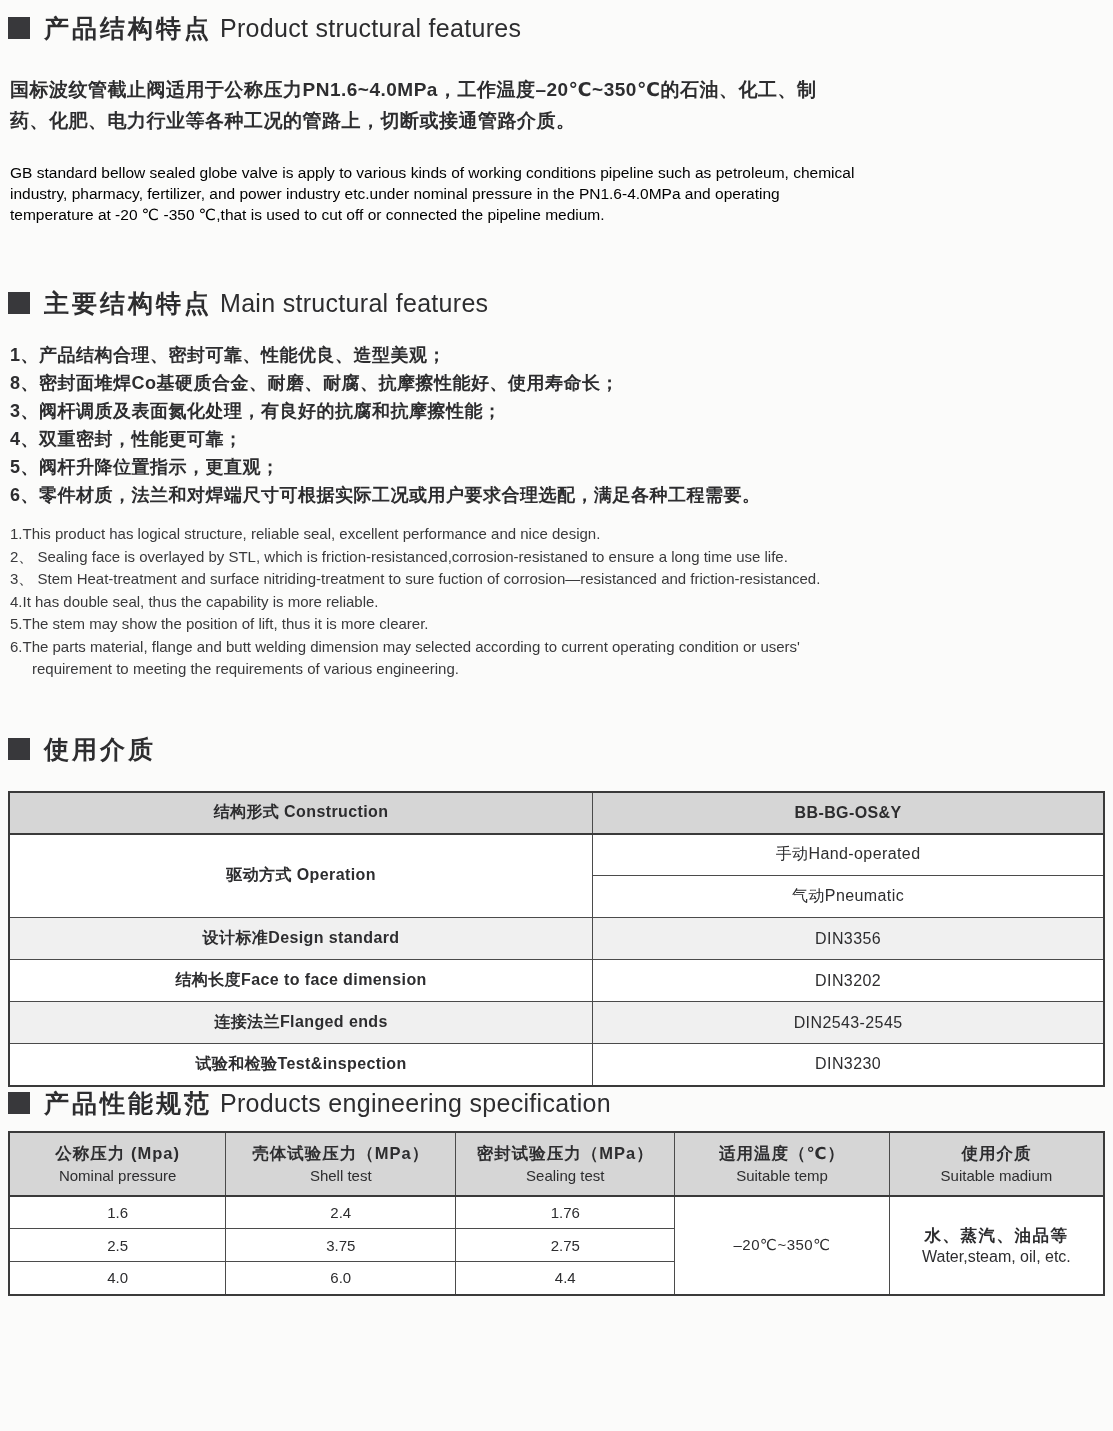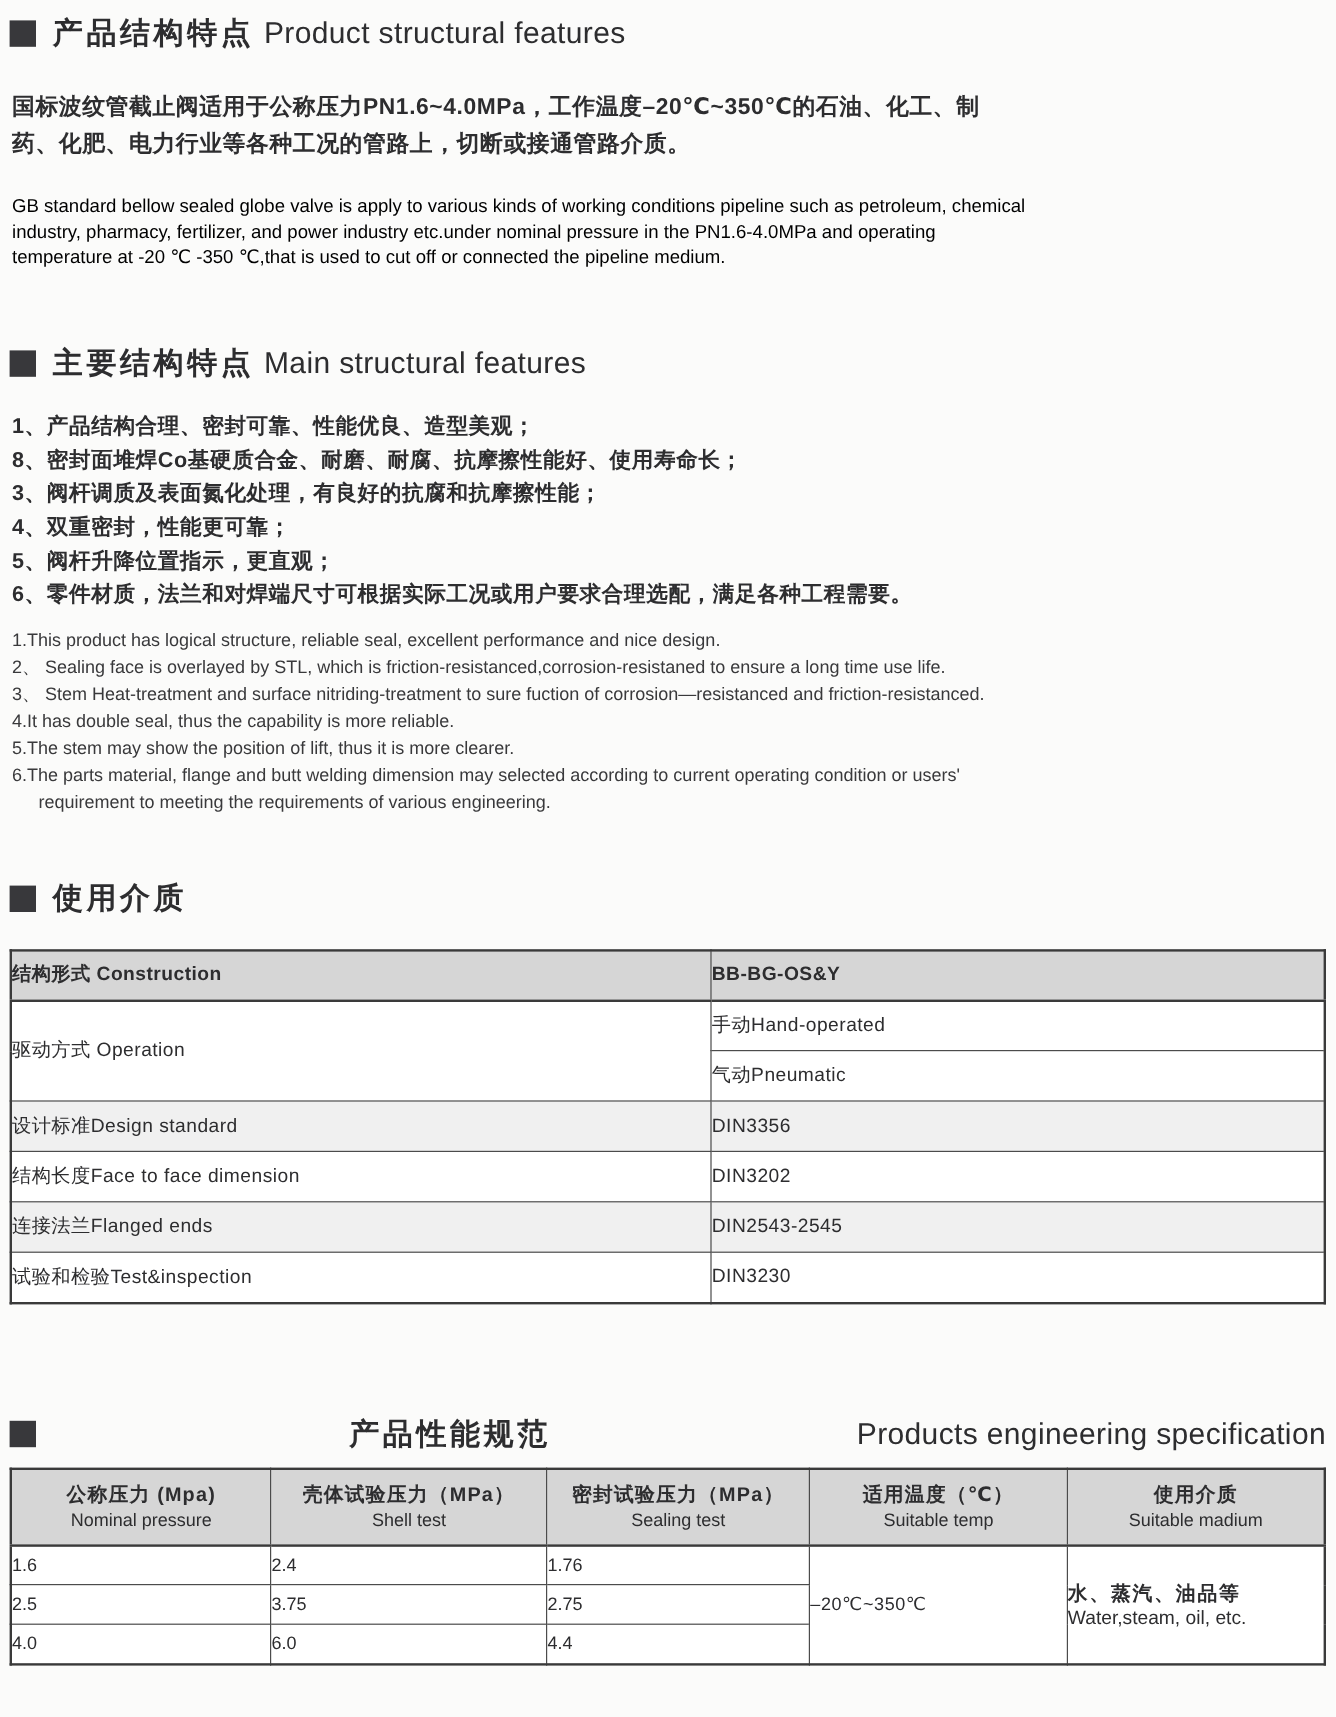--- a/index.html
+++ b/index.html
@@ -33,30 +33,30 @@
 
   
   ul{list-style:none;}
   .list-zh{margin:22px 0 0 2px;font-size:18px;line-height:28px;font-weight:600;letter-spacing:0.5px;}
   .list-en{margin:14px 0 0 2px;font-size:15px;line-height:22.5px;max-width:848px;color:#39393b;}
   .list-en li{padding-left:22px;text-indent:-22px;}
 
   
   .sec2{margin-top:62px;}
   .sec3{margin-top:52px;}
-  .sec4{margin-top:92px;justify-content:space-between;}
+  .sec4{}
 
   
   table{border-collapse:collapse;width:1097px;table-layout:fixed;background:#fff;}
-  td,th{border:1px solid var(--border);vertical-align:middle;font-weight:400;}
+  td,th{border:1px solid var(--border);text-align:center;vertical-align:middle;font-weight:400;}
   .spec-table{margin-top:26px;border:2px solid var(--border-dark);}
   .spec-table td{height:42px;font-size:16px;letter-spacing:0.4px;}
   .spec-table tr.hdr td{background:var(--hdr-bg);border-bottom:2px solid var(--border-dark);font-weight:600;}
   .spec-table tr.alt td{background:var(--alt-bg);}
-  .spec-table .lbl{font-weight:400;}
+  .spec-table .lbl{font-weight:700;}
 
   .perf-table{margin-top:12px;border:2px solid var(--border-dark);}
   .perf-table th{background:var(--hdr-bg);height:64px;border-bottom:2px solid var(--border-dark);}
   .perf-table td{height:33px;font-size:15px;}
   .th-zh{display:block;font-size:16.5px;font-weight:700;letter-spacing:1px;}
   .th-en{display:block;font-size:15px;font-weight:400;margin-top:2px;}
   .temp-cell{font-size:16.5px;letter-spacing:0.5px;}
   .medium-zh{display:block;font-size:16.5px;font-weight:700;letter-spacing:1.5px;}
   .medium-en{display:block;font-size:16px;margin-top:1px;}
 </style>

